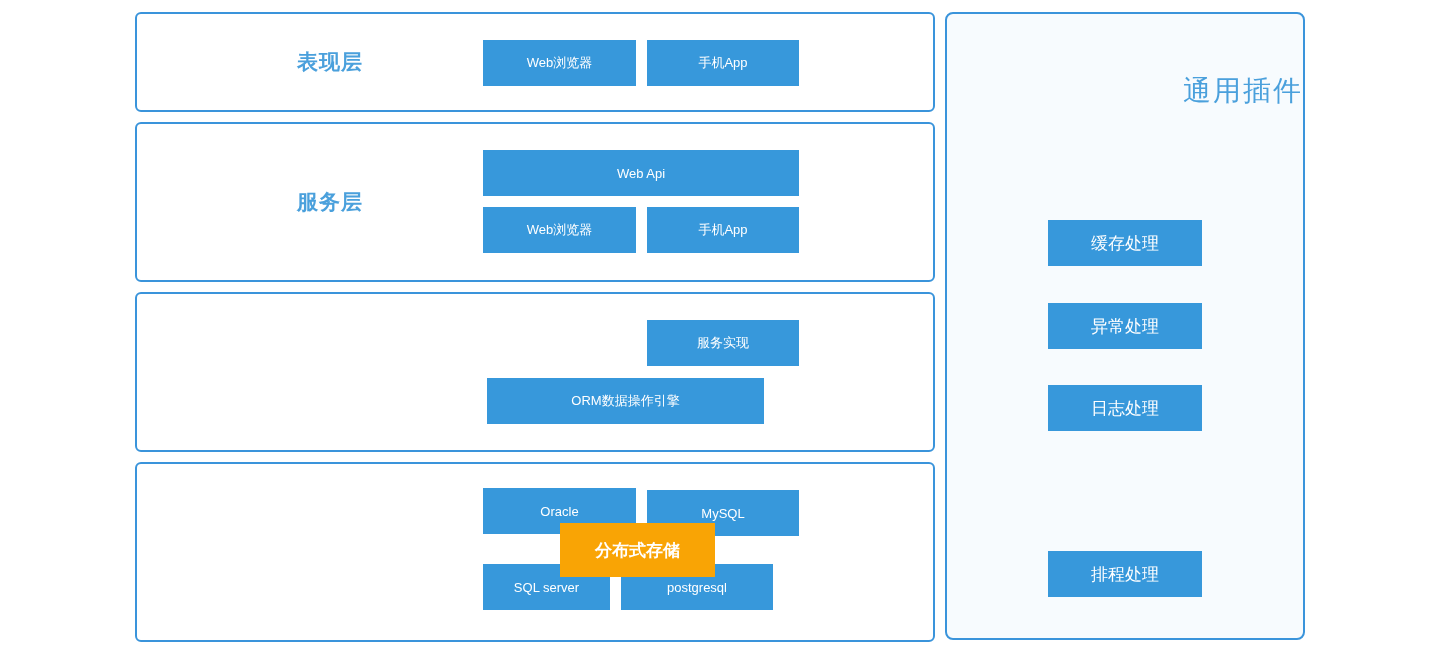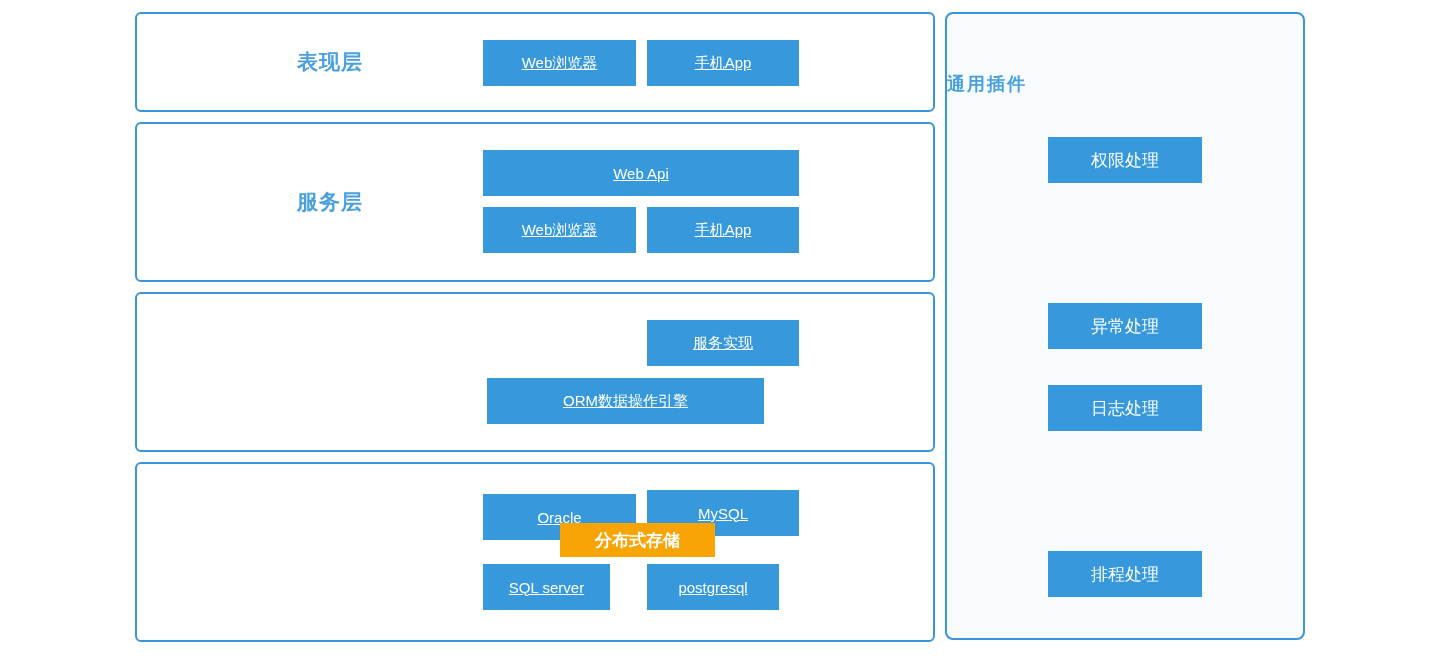--- a/index.html
+++ b/index.html
@@ -27,31 +27,30 @@
     font-size:21px;
     font-weight:bold;
     color:var(--label-blue,#4aa0dc);
     letter-spacing:1px;
   }
   .node {
     position:absolute;
     height:46px;
     background:var(--node-blue,#3798db);
     color:#ffffff;
-    font-size:15px;
+    font-size:13px;
     display:flex;
     align-items:center;
     justify-content:center;
     white-space:nowrap;
-    text-decoration:underline;
   }
   .overlay-node {
     position:absolute;
     left:423px; top:59px;
-    width:155px; height:34px;
+    width:155px; height:54px;
     background:var(--node-orange,#f9a405);
     color:#ffffff;
     font-size:17px;
     font-weight:bold;
     display:flex;
     align-items:center;
     justify-content:center;
     z-index:5;
   }
   .panel {
@@ -59,23 +58,23 @@
     left:945px; top:12px;
     width:360px; height:628px;
     background:var(--panel-bg,#f7fbfe);
     border:2px solid var(--border-blue,#3a94db);
     border-radius:8px;
   }
   .panel-title {
     position:absolute;
     top:58px; left:0;
     width:100%;
-    text-align:left;
-    font-size:18px;
-    font-weight:bold;
+    text-align:right;
+    font-size:28px;
+    font-weight:normal;
     color:var(--label-blue,#4aa0dc);
     letter-spacing:2px;
   }
   .plugin-node {
     position:absolute;
     left:101px;
     width:154px; height:46px;
     background:var(--node-blue,#3798db);
     color:#ffffff;
     font-size:17px;
@@ -99,26 +98,26 @@
   <div class="node" style="left:346px;top:83px;width:153px">Web浏览器</div>
   <div class="node" style="left:510px;top:83px;width:152px">手机App</div>
 </div>
 
 <div class="layer" style="top:292px;height:160px">
   <div class="node" style="left:510px;top:26px;width:152px">服务实现</div>
   <div class="node" style="left:350px;top:84px;width:277px">ORM数据操作引擎</div>
 </div>
 
 <div class="layer" style="top:462px;height:180px">
-  <div class="node" style="left:346px;top:30px;width:153px">Oracle</div>
+  <div class="node" style="left:346px;top:24px;width:153px">Oracle</div>
   <div class="node" style="left:510px;top:26px;width:152px">MySQL</div>
   <div class="node" style="left:346px;top:100px;width:127px">SQL server</div>
-  <div class="node" style="left:510px;top:100px;width:132px">postgresql</div>
+  <div class="node" style="left:484px;top:100px;width:152px">postgresql</div>
   <div class="overlay-node">分布式存储</div>
 </div>
 
 <div class="panel">
   <div class="panel-title">通用插件</div>
-  <div class="plugin-node" style="top:123px">权限处理</div>
+  <div class="plugin-node" style="top:206px">缓存处理</div>
   <div class="plugin-node" style="top:289px">异常处理</div>
   <div class="plugin-node" style="top:371px">日志处理</div>
   <div class="plugin-node" style="top:537px">排程处理</div>
 </div>
 
 </body></html>

